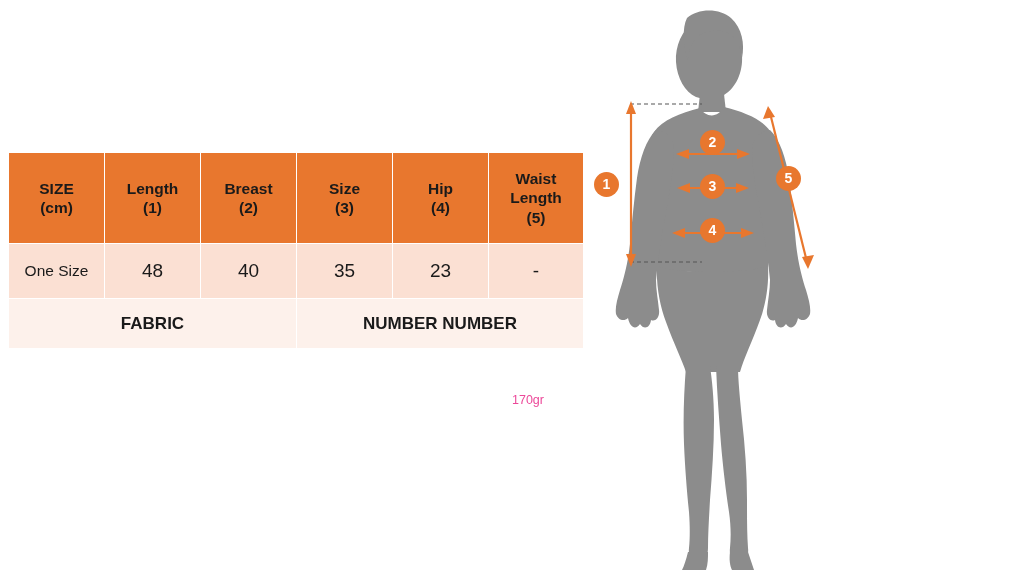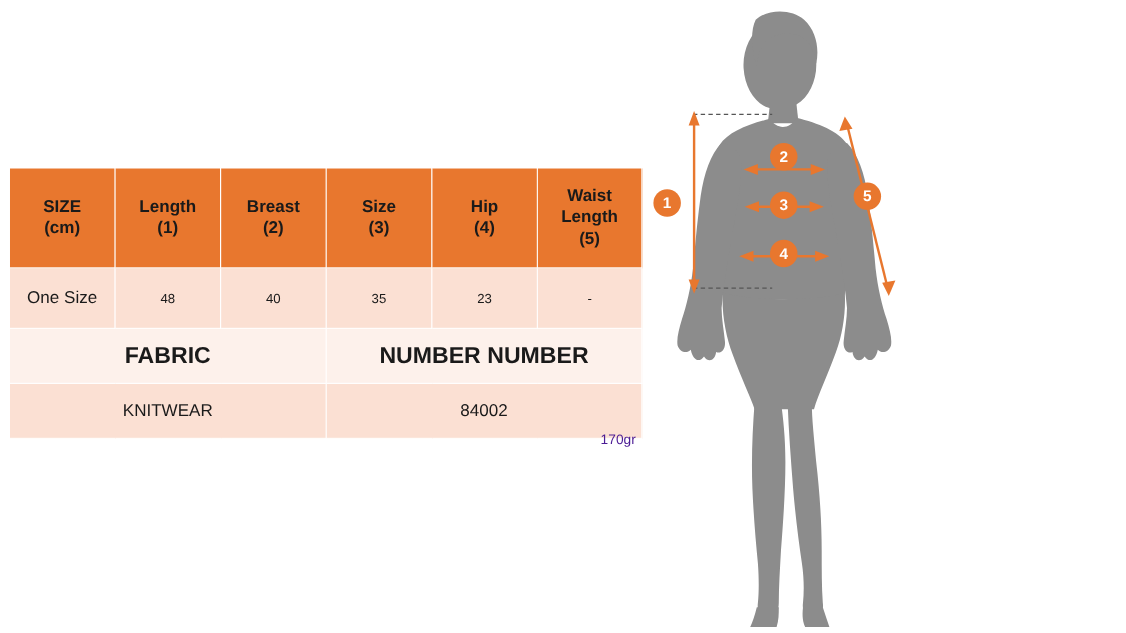--- a/index.html
+++ b/index.html
@@ -40,42 +40,41 @@
     padding: 2px 4px;
   }
   .size-label {
     background: #FBE0D3;
     font-weight: normal;
     font-size: 15.5px;
     height: 52px;
   }
   .size-val {
     background: #FBE0D3;
-    font-size: 12px;
+    font-size: 19px;
     height: 52px;
   }
   .sub-hdr {
     background: #FDF1EB;
     font-weight: bold;
-    font-size: 21px;
+    font-size: 17px;
     height: 47px;
   }
   .sub-val {
     background: #FBE0D3;
     font-size: 15.5px;
     height: 47px;
   }
 
   #weight-note {
     position: absolute;
     left: 512px;
     top: 393px;
     font-size: 12.5px;
-    color: #4c1d95;
-    margin-left: 34px;
+    color: #ec4899;
   }
 
   
   #figure-area {
     position: absolute;
     left: 590px;
     top: 0;
     width: 434px;
     height: 575px;
   }
@@ -142,24 +141,20 @@
       <td class="size-val">48</td>
       <td class="size-val">40</td>
       <td class="size-val">35</td>
       <td class="size-val">23</td>
       <td class="size-val">-</td>
     </tr>
     <tr>
       <td class="sub-hdr" colspan="3">FABRIC</td>
       <td class="sub-hdr" colspan="3">NUMBER NUMBER</td>
     </tr>
-    <tr>
-      <td class="sub-val" colspan="3">KNITWEAR</td>
-      <td class="sub-val" colspan="3">84002</td>
-    </tr>
   </tbody>
 </table>
 
 <div id="weight-note">170gr</div>
 
 <div id="figure-area">
   <svg id="figure-svg" width="434" height="575" viewBox="0 0 434 575">
     <g fill="#8C8C8C">
 
       <path d="M104 22 C92 30 85 46 86 62 C87 78 95 92 106 97

